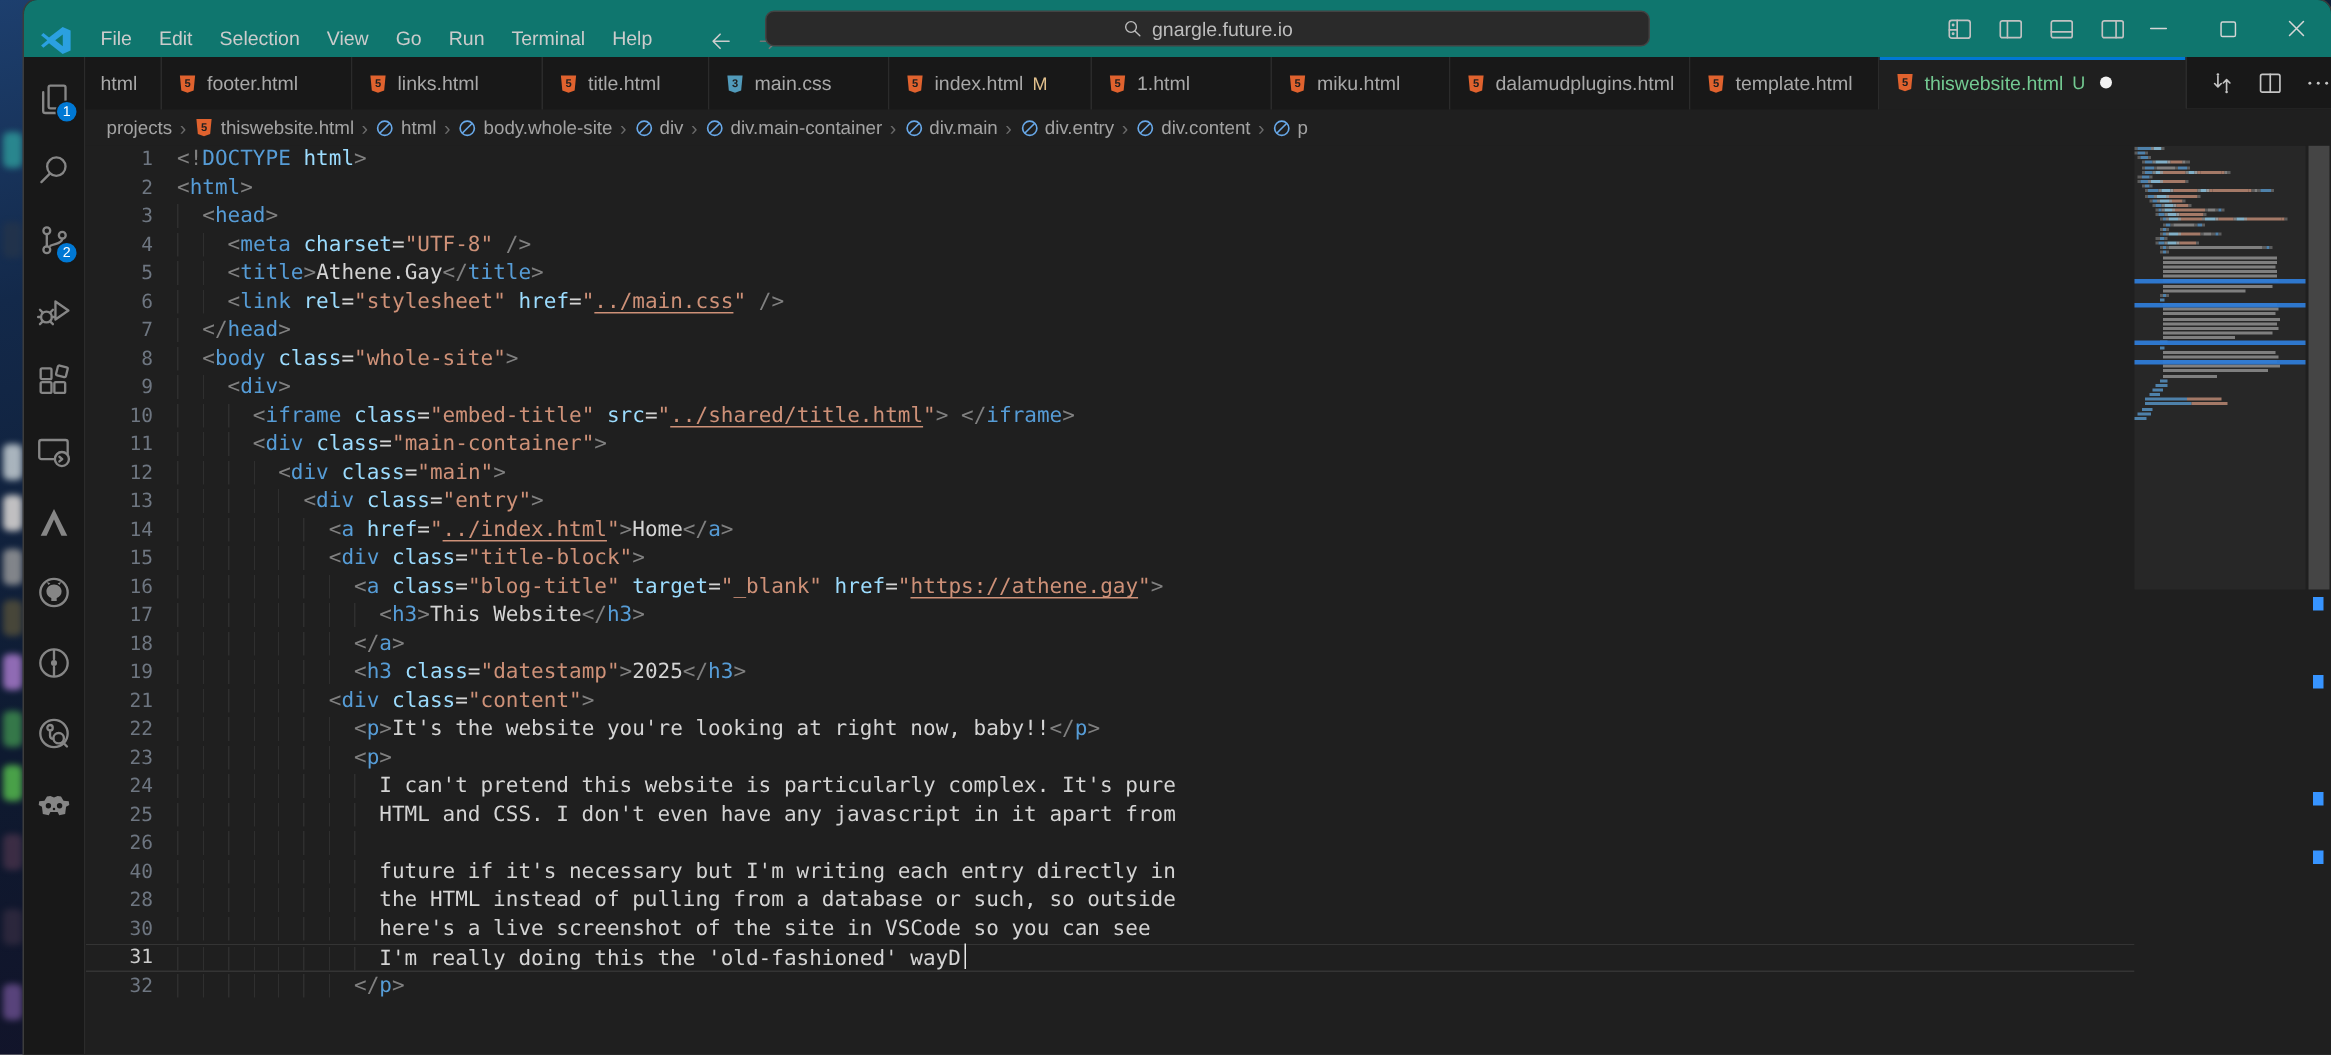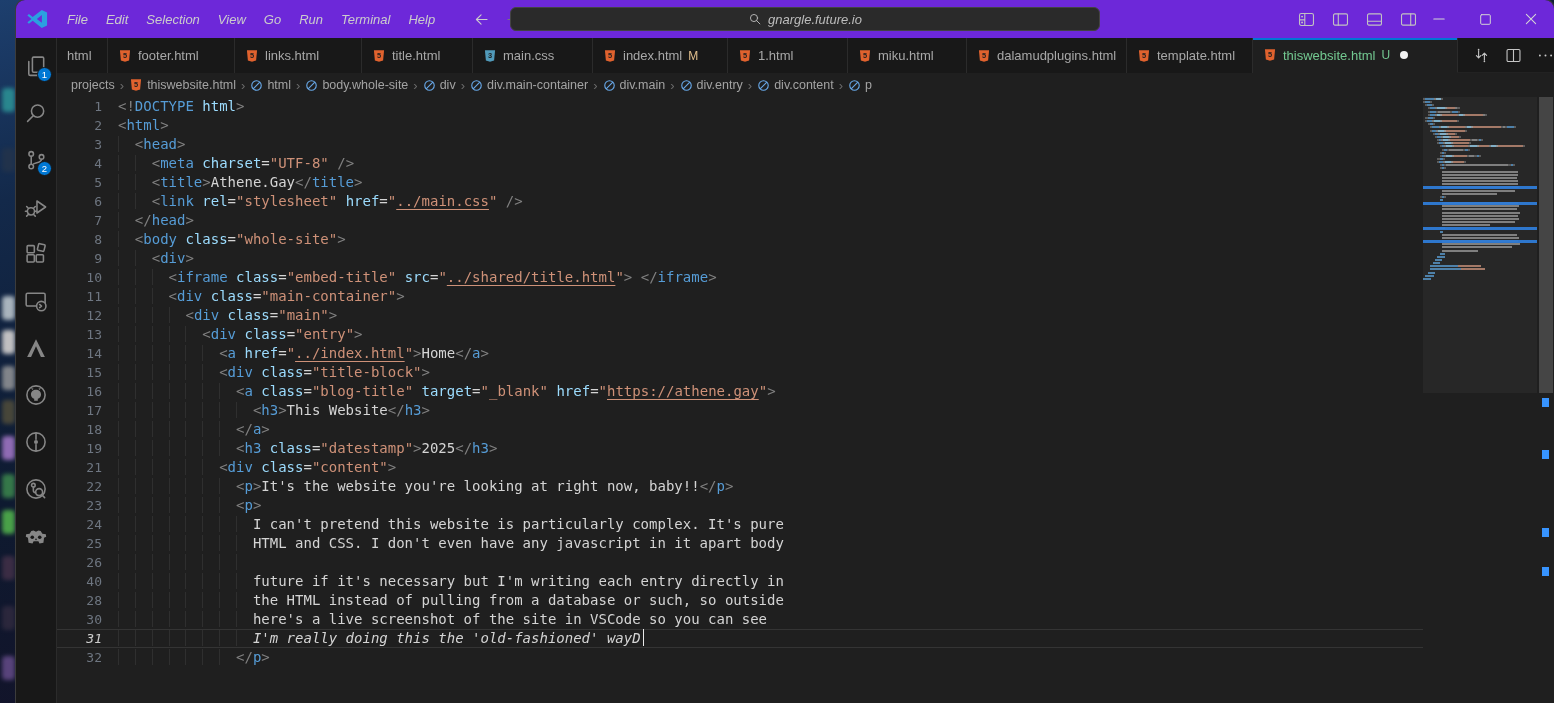--- a/index.html
+++ b/index.html
@@ -8,21 +8,21 @@
     background: linear-gradient(165deg,#1d3f6e 0%,#13294a 18%,#0e1a30 45%,#131228 70%,#241a38 100%);
     font-family:"Liberation Sans",sans-serif;
   }
   .desktop-strip { position:absolute; left:0; top:0; width:17px; height:703px; }
   .blob { position:absolute; left:2px; width:13px; height:24px; border-radius:4px; filter:blur(2px); opacity:.8; }
 
   .window { position:absolute; left:16px; top:0; right:0; bottom:0; background:#1f1f1f;
             border-radius:9px 9px 0 0; overflow:hidden; box-shadow:0 0 0 1px #3c3c3c; }
 
   
-  .titlebar { height:38px; background:#6d28d9; display:flex; align-items:center; position:relative;font-style:italic; }
+  .titlebar { height:38px; background:#0f766e; display:flex; align-items:flex-end; position:relative; }
   .tb-logo { width:42px; display:flex; justify-content:center; align-items:center; }
   .menus { display:flex; }
   .menu-item { color:#cccccc; font-size:13px; padding:5px 9px; border-radius:5px; cursor:default; }
   .nav-arrows { display:flex; gap:10px; margin-left:26px; align-items:center; }
   .nav-btn { width:22px; height:22px; display:flex; align-items:center; justify-content:center; }
   .searchbox { position:absolute; left:494px; top:7px; width:590px; height:24px;
     background:#2a2a2a; border:1px solid #434343; border-radius:6px; color:#bdbdbd;
     font-size:13px; display:flex; align-items:center; justify-content:center; gap:6px; }
   .layout-controls { position:absolute; right:132px; top:5px; display:flex; gap:6px; }
   .lc-btn { width:28px; height:28px; display:flex; align-items:center; justify-content:center; border-radius:5px; color:#c2c2c2; }
@@ -54,21 +54,21 @@
     padding-left:13px; font-size:12.5px; color:#a3a3a3; flex:none; }
   .crumb { display:flex; align-items:center; gap:4px; padding:0 1px; }
   .crumb-sep { color:#6b6b6b; padding:0 4px; font-size:13px; }
 
   .editor-wrap { flex:1; position:relative; background:#1f1f1f; overflow:hidden; }
   .code-area { position:absolute; left:0; top:0; right:131px; bottom:0; overflow:hidden; }
   .row { display:flex; height:19px; line-height:19px; white-space:pre;
     font-family:"DejaVu Sans Mono","Liberation Mono",monospace; font-size:14px; }
   .num { width:45px; text-align:right; color:#6e7681; flex:none; font-size:13px; }
   .code-text { margin-left:16px; }
-  .row.current { box-shadow: inset 0 1px 0 #343434, inset 0 -1px 0 #343434; font-style: italic; }
+  .row.current { box-shadow: inset 0 1px 0 #343434, inset 0 -1px 0 #343434; }
   .row.current .num { color:#cccccc; }
   .g { box-shadow: inset 1px 0 0 #2f2f2f; }
   .tk-p{color:#808080} .tk-t{color:#569cd6} .tk-a{color:#9cdcfe} .tk-d{color:#9cdcfe}
   .tk-e{color:#d4d4d4} .tk-s{color:#ce9178} .tk-x{color:#d4d4d4}
   .tk-l{color:#ce9178; text-decoration:underline; text-underline-offset:3px;}
   .cursor { display:inline-block; width:1.5px; height:17px; background:#e8e8e8; vertical-align:-3px; margin-left:2px; }
 
   .minimap { position:absolute; top:0; right:17px; width:114px; bottom:0; padding-top:1px; }
   .mm-row { height:3.17px; white-space:nowrap; font-size:0; }
   .mm-seg { display:inline-block; height:2px; vertical-align:top; opacity:.75; }
@@ -554,21 +554,21 @@
             <div class="row"><span class="num">14</span><span class="code-text"><span class="g">  </span><span class="g">  </span><span class="g">  </span><span class="g">  </span><span class="g">  </span><span class="g">  </span><span class="tk-p">&lt;</span><span class="tk-t">a</span><span class="tk-x"> </span><span class="tk-a">href</span><span class="tk-e">=</span><span class="tk-s">"</span><span class="tk-l">../index.html</span><span class="tk-s">"</span><span class="tk-p">&gt;</span><span class="tk-x">Home</span><span class="tk-p">&lt;/</span><span class="tk-t">a</span><span class="tk-p">&gt;</span></span></div>
             <div class="row"><span class="num">15</span><span class="code-text"><span class="g">  </span><span class="g">  </span><span class="g">  </span><span class="g">  </span><span class="g">  </span><span class="g">  </span><span class="tk-p">&lt;</span><span class="tk-t">div</span><span class="tk-x"> </span><span class="tk-a">class</span><span class="tk-e">=</span><span class="tk-s">"title-block"</span><span class="tk-p">&gt;</span></span></div>
             <div class="row"><span class="num">16</span><span class="code-text"><span class="g">  </span><span class="g">  </span><span class="g">  </span><span class="g">  </span><span class="g">  </span><span class="g">  </span><span class="g">  </span><span class="tk-p">&lt;</span><span class="tk-t">a</span><span class="tk-x"> </span><span class="tk-a">class</span><span class="tk-e">=</span><span class="tk-s">"blog-title"</span><span class="tk-x"> </span><span class="tk-a">target</span><span class="tk-e">=</span><span class="tk-s">"_blank"</span><span class="tk-x"> </span><span class="tk-a">href</span><span class="tk-e">=</span><span class="tk-s">"</span><span class="tk-l">https://athene.gay</span><span class="tk-s">"</span><span class="tk-p">&gt;</span></span></div>
             <div class="row"><span class="num">17</span><span class="code-text"><span class="g">  </span><span class="g">  </span><span class="g">  </span><span class="g">  </span><span class="g">  </span><span class="g">  </span><span class="g">  </span><span class="g">  </span><span class="tk-p">&lt;</span><span class="tk-t">h3</span><span class="tk-p">&gt;</span><span class="tk-x">This Website</span><span class="tk-p">&lt;/</span><span class="tk-t">h3</span><span class="tk-p">&gt;</span></span></div>
             <div class="row"><span class="num">18</span><span class="code-text"><span class="g">  </span><span class="g">  </span><span class="g">  </span><span class="g">  </span><span class="g">  </span><span class="g">  </span><span class="g">  </span><span class="tk-p">&lt;/</span><span class="tk-t">a</span><span class="tk-p">&gt;</span></span></div>
             <div class="row"><span class="num">19</span><span class="code-text"><span class="g">  </span><span class="g">  </span><span class="g">  </span><span class="g">  </span><span class="g">  </span><span class="g">  </span><span class="g">  </span><span class="tk-p">&lt;</span><span class="tk-t">h3</span><span class="tk-x"> </span><span class="tk-a">class</span><span class="tk-e">=</span><span class="tk-s">"datestamp"</span><span class="tk-p">&gt;</span><span class="tk-x">2025</span><span class="tk-p">&lt;/</span><span class="tk-t">h3</span><span class="tk-p">&gt;</span></span></div>
             <div class="row"><span class="num">21</span><span class="code-text"><span class="g">  </span><span class="g">  </span><span class="g">  </span><span class="g">  </span><span class="g">  </span><span class="g">  </span><span class="tk-p">&lt;</span><span class="tk-t">div</span><span class="tk-x"> </span><span class="tk-a">class</span><span class="tk-e">=</span><span class="tk-s">"content"</span><span class="tk-p">&gt;</span></span></div>
             <div class="row"><span class="num">22</span><span class="code-text"><span class="g">  </span><span class="g">  </span><span class="g">  </span><span class="g">  </span><span class="g">  </span><span class="g">  </span><span class="g">  </span><span class="tk-p">&lt;</span><span class="tk-t">p</span><span class="tk-p">&gt;</span><span class="tk-x">It's the website you're looking at right now, baby!!</span><span class="tk-p">&lt;/</span><span class="tk-t">p</span><span class="tk-p">&gt;</span></span></div>
             <div class="row"><span class="num">23</span><span class="code-text"><span class="g">  </span><span class="g">  </span><span class="g">  </span><span class="g">  </span><span class="g">  </span><span class="g">  </span><span class="g">  </span><span class="tk-p">&lt;</span><span class="tk-t">p</span><span class="tk-p">&gt;</span></span></div>
             <div class="row"><span class="num">24</span><span class="code-text"><span class="g">  </span><span class="g">  </span><span class="g">  </span><span class="g">  </span><span class="g">  </span><span class="g">  </span><span class="g">  </span><span class="g">  </span><span class="tk-x">I can't pretend this website is particularly complex. It's pure</span></span></div>
-            <div class="row"><span class="num">25</span><span class="code-text"><span class="g">  </span><span class="g">  </span><span class="g">  </span><span class="g">  </span><span class="g">  </span><span class="g">  </span><span class="g">  </span><span class="g">  </span><span class="tk-x">HTML and CSS. I don't even have any javascript in it apart body</span></span></div>
+            <div class="row"><span class="num">25</span><span class="code-text"><span class="g">  </span><span class="g">  </span><span class="g">  </span><span class="g">  </span><span class="g">  </span><span class="g">  </span><span class="g">  </span><span class="g">  </span><span class="tk-x">HTML and CSS. I don't even have any javascript in it apart from</span></span></div>
             <div class="row"><span class="num">26</span><span class="code-text"><span class="g">  </span><span class="g">  </span><span class="g">  </span><span class="g">  </span><span class="g">  </span><span class="g">  </span><span class="g">  </span><span class="g">  </span></span></div>
             <div class="row"><span class="num">40</span><span class="code-text"><span class="g">  </span><span class="g">  </span><span class="g">  </span><span class="g">  </span><span class="g">  </span><span class="g">  </span><span class="g">  </span><span class="g">  </span><span class="tk-x">future if it's necessary but I'm writing each entry directly in</span></span></div>
             <div class="row"><span class="num">28</span><span class="code-text"><span class="g">  </span><span class="g">  </span><span class="g">  </span><span class="g">  </span><span class="g">  </span><span class="g">  </span><span class="g">  </span><span class="g">  </span><span class="tk-x">the HTML instead of pulling from a database or such, so outside</span></span></div>
             <div class="row"><span class="num">30</span><span class="code-text"><span class="g">  </span><span class="g">  </span><span class="g">  </span><span class="g">  </span><span class="g">  </span><span class="g">  </span><span class="g">  </span><span class="g">  </span><span class="tk-x">here's a live screenshot of the site in VSCode so you can see</span></span></div>
             <div class="row current"><span class="num">31</span><span class="code-text"><span class="g">  </span><span class="g">  </span><span class="g">  </span><span class="g">  </span><span class="g">  </span><span class="g">  </span><span class="g">  </span><span class="g">  </span><span class="tk-x">I'm really doing this the 'old-fashioned' wayD</span><span class="cursor"></span></span></div>
             <div class="row"><span class="num">32</span><span class="code-text"><span class="g">  </span><span class="g">  </span><span class="g">  </span><span class="g">  </span><span class="g">  </span><span class="g">  </span><span class="g">  </span><span class="tk-p">&lt;/</span><span class="tk-t">p</span><span class="tk-p">&gt;</span></span></div>
           </div>
         <div class="minimap" id="minimap">
             <div class="mm-row" style="padding-left: 0px;"><span class="mm-seg" style="width: 2.4px; background: rgb(106, 106, 106);"></span><span class="mm-seg" style="width: 8.4px; background: rgb(86, 156, 214);"></span><span class="mm-seg" style="width: 2px; background: rgb(154, 154, 154);"></span><span class="mm-seg" style="width: 4.8px; background: rgb(156, 220, 254);"></span><span class="mm-seg" style="width: 2px; background: rgb(106, 106, 106);"></span></div>
             <div class="mm-row" style="padding-left: 0px;"><span class="mm-seg" style="width: 2px; background: rgb(106, 106, 106);"></span><span class="mm-seg" style="width: 4.8px; background: rgb(86, 156, 214);"></span><span class="mm-seg" style="width: 2px; background: rgb(106, 106, 106);"></span></div>

